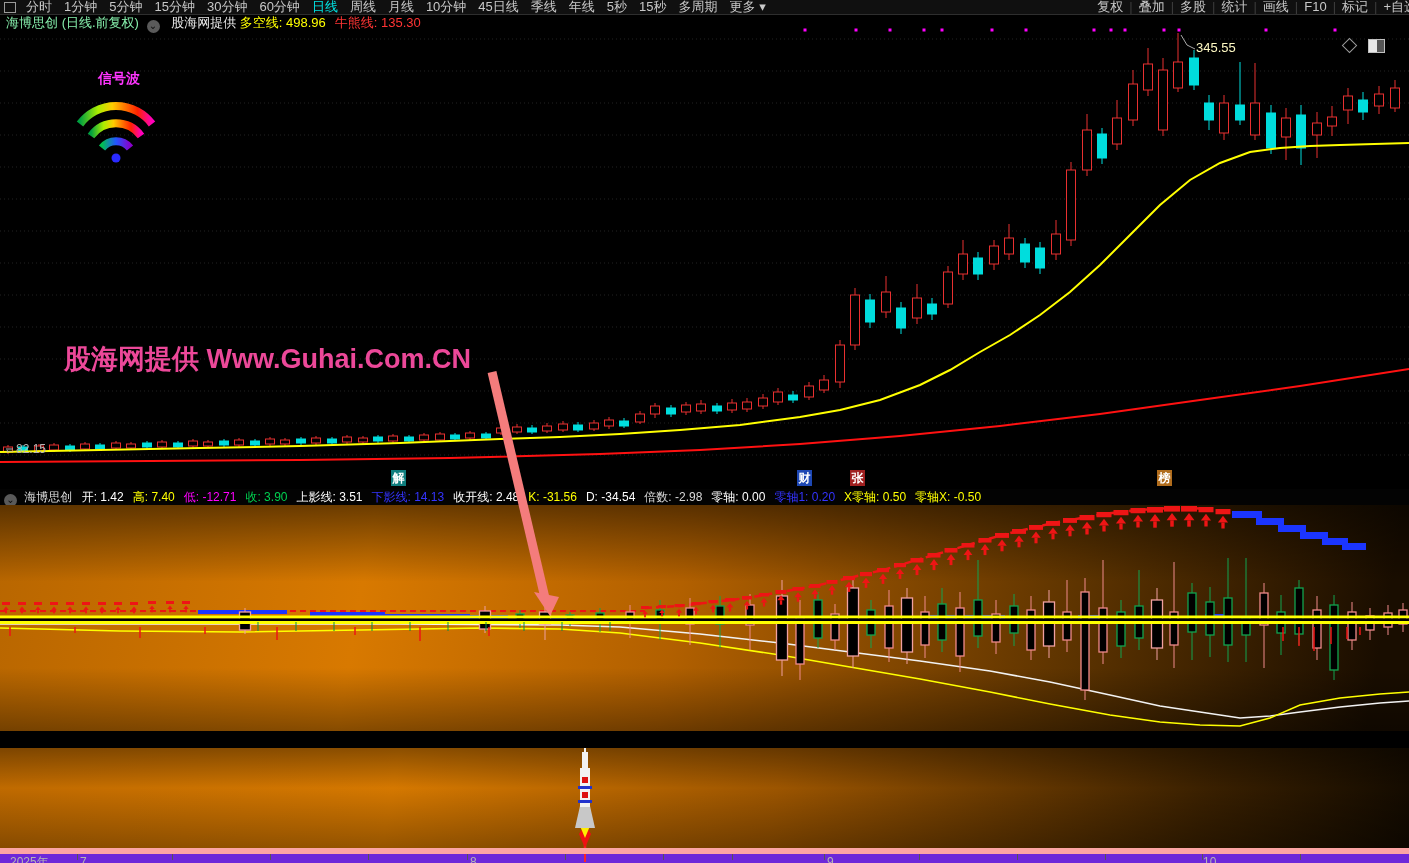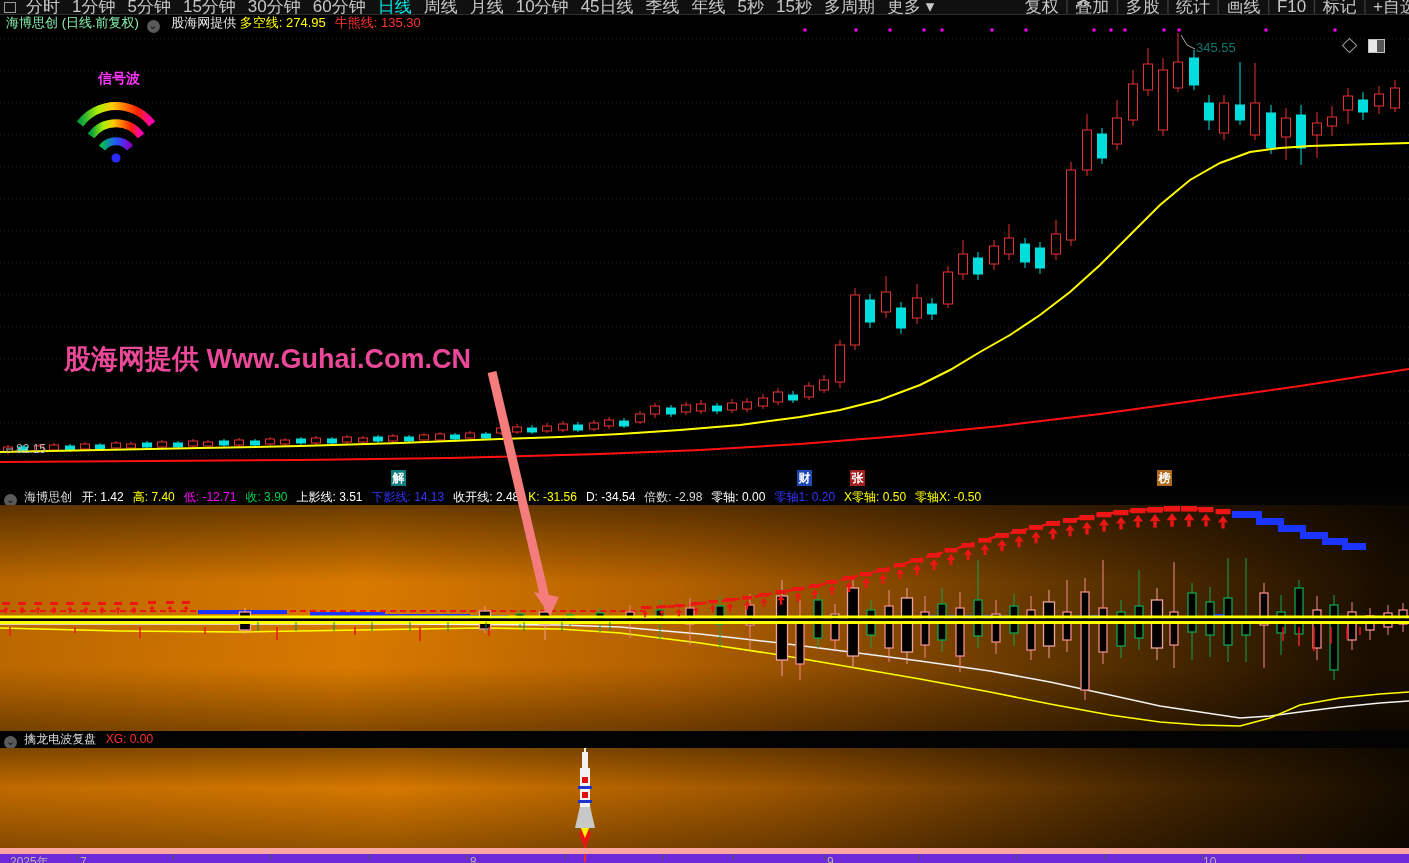--- a/index.html
+++ b/index.html
@@ -1,20 +1,20 @@
 <!DOCTYPE html>
 <html><head>
 <meta charset="utf-8">
 <style>
   html,body{margin:0;padding:0;background:#000;}
   .screen{position:relative;width:1409px;height:863px;background:#000;overflow:hidden;
           font-family:"Liberation Sans",sans-serif;color:#ddd;}
   
   .menubar{position:absolute;left:0;top:0;width:1409px;height:14px;background:#101010;
-           border-bottom:1px solid #2e2e2e;font-size:17px;line-height:13px;white-space:nowrap;overflow:hidden;}
+           border-bottom:1px solid #2e2e2e;font-size:13px;line-height:13px;white-space:nowrap;overflow:hidden;}
   .menubar .mi{display:inline-block;padding:0 6px;color:#c8c8c8;cursor:default;}
   .menubar .mi.active{color:#00e5e5;}
   .menubar .sep{color:#3c3c3c;}
   .menubar .win-ic{display:inline-block;width:10px;height:9px;border:1px solid #9a9a9a;margin:2px 4px 0 4px;vertical-align:top;}
   .menu-right{position:absolute;right:-14px;top:0;}
   
   .titlebar{position:absolute;left:6px;top:15px;height:16px;font-size:13px;line-height:16px;white-space:nowrap;}
   .titlebar .stock{color:#86efac;}
   .titlebar .ind{color:#e8e8e8;margin-left:4px;}
   .cicon{display:inline-block;width:13px;height:13px;border-radius:50%;background:#5a5a5a;color:#0c0c0c;
@@ -30,21 +30,21 @@
      background:linear-gradient(to bottom,rgba(0,0,0,.35),rgba(0,0,0,0) 40%,rgba(0,0,0,.30)),
                 linear-gradient(100deg,#bf6a00 0%,#d57800 28%,#9c5500 55%,#3a2000 85%,#120a00 100%);}
   .axisbar{position:absolute;left:0;top:848px;width:1409px;height:15px;background:#6d28d9;
            border-top:6px solid #fca5a5;font-size:12px;line-height:14px;color:#b5b5b5;}
   .axis-lab{position:absolute;top:1px;}
   .tick{position:absolute;top:0;width:1px;height:6px;background:#555;}
   svg{position:absolute;left:0;top:0;}
   
   .watermark{position:absolute;left:64px;top:341px;font-size:27px;font-weight:bold;color:#ec4899;white-space:nowrap;}
   .logo-text{position:absolute;left:84px;top:70px;width:70px;text-align:center;font-size:14px;font-weight:bold;color:#ff35ff;}
-  .hi-label{position:absolute;left:1196px;top:40px;font-size:13px;color:#0f766e;}
+  .hi-label{position:absolute;left:1196px;top:40px;font-size:13px;color:#fef9c3;}
   .lo-label{position:absolute;left:4px;top:442px;font-size:12px;color:#b5b5b5;}
   .evmark{position:absolute;width:15px;height:16px;top:470px;color:#fff;font-size:12px;line-height:16px;
           text-align:center;font-weight:bold;}
   .corner-ic{position:absolute;top:40px;}
   .diamond{width:9px;height:9px;border:1.5px solid #9a9a9a;transform:rotate(45deg);}
   .panes{width:15px;height:12px;border:1px solid #c0c0c0;background:linear-gradient(to right,#e8e8e8 55%,#555 55%);}
 </style>
 </head>
 <body>
 
@@ -53,21 +53,21 @@
   <div class="menubar">
     <span class="win-ic"></span><span id="menu-left"><span class="mi">分时</span><span class="mi">1分钟</span><span class="mi">5分钟</span><span class="mi">15分钟</span><span class="mi">30分钟</span><span class="mi">60分钟</span><span class="mi active">日线</span><span class="mi">周线</span><span class="mi">月线</span><span class="mi">10分钟</span><span class="mi">45日线</span><span class="mi">季线</span><span class="mi">年线</span><span class="mi">5秒</span><span class="mi">15秒</span><span class="mi">多周期</span><span class="mi">更多 ▾</span></span>
     <span class="menu-right" id="menu-right"><span class="mi">复权</span><span class="sep">|</span><span class="mi">叠加</span><span class="sep">|</span><span class="mi">多股</span><span class="sep">|</span><span class="mi">统计</span><span class="sep">|</span><span class="mi">画线</span><span class="sep">|</span><span class="mi">F10</span><span class="sep">|</span><span class="mi">标记</span><span class="sep">|</span><span class="mi">+自选</span></span>
   </div>
 
   <div class="titlebar">
     <span class="stock">海博思创</span>
     <span class="stock">(日线.前复权)</span>
     <span class="cicon">⌄</span>
     <span class="ind">股海网提供</span>
-    <span id="title-fields"><span class="hf" style="color: rgb(255, 255, 0);">多空线: 274.95</span><span class="hf" style="color: rgb(255, 52, 52);">牛熊线: 135.30</span></span>
+    <span id="title-fields"><span class="hf" style="color: rgb(255, 255, 0);">多空线: 498.96</span><span class="hf" style="color: rgb(255, 52, 52);">牛熊线: 135.30</span></span>
   </div>
 
   <svg id="main-svg" width="1409" height="475" viewBox="0 14 1409 475" style="top:14px">
       <line x1="0" y1="39" x2="1409" y2="39" stroke="#232323" stroke-width="1" stroke-dasharray="1 3"></line>
       <line x1="0" y1="71" x2="1409" y2="71" stroke="#232323" stroke-width="1" stroke-dasharray="1 3"></line>
       <line x1="0" y1="103" x2="1409" y2="103" stroke="#232323" stroke-width="1" stroke-dasharray="1 3"></line>
       <line x1="0" y1="135" x2="1409" y2="135" stroke="#232323" stroke-width="1" stroke-dasharray="1 3"></line>
       <line x1="0" y1="167" x2="1409" y2="167" stroke="#232323" stroke-width="1" stroke-dasharray="1 3"></line>
       <line x1="0" y1="199" x2="1409" y2="199" stroke="#232323" stroke-width="1" stroke-dasharray="1 3"></line>
       <line x1="0" y1="231" x2="1409" y2="231" stroke="#232323" stroke-width="1" stroke-dasharray="1 3"></line>
@@ -598,25 +598,20 @@
       <line x1="420" y1="627" x2="420" y2="641" stroke="#ee1515" stroke-width="1.5"></line>
       <line x1="489" y1="627" x2="489" y2="636" stroke="#ee1515" stroke-width="1.5"></line>
       <line x1="1283" y1="627" x2="1283" y2="641" stroke="#ee1515" stroke-width="1.5"></line>
       <line x1="1299" y1="627" x2="1299" y2="646" stroke="#ee1515" stroke-width="1.5"></line>
       <line x1="1314" y1="627" x2="1314" y2="651" stroke="#ee1515" stroke-width="1.5"></line>
       <line x1="1331" y1="627" x2="1331" y2="644" stroke="#ee1515" stroke-width="1.5"></line>
       <line x1="1347" y1="627" x2="1347" y2="639" stroke="#ee1515" stroke-width="1.5"></line>
       <line x1="1360" y1="627" x2="1360" y2="635" stroke="#ee1515" stroke-width="1.5"></line>
     </svg>
 
-  <div class="panel-hdr" style="top:731px;height:17px;line-height:17px">
-    <span class="cicon">⌄</span>
-    <span class="hdr-title">擒龙电波复盘</span>
-    <span id="rep-fields"><span class="hf" style="color: rgb(255, 50, 50);">XG: 0.00</span></span>
-  </div>
 
   <div class="bot-panel"></div>
   <svg id="bot-svg" width="1409" height="100" viewBox="0 748 1409 100" style="top:748px">
       <line x1="585" y1="828" x2="585" y2="848" stroke="#ff2222" stroke-width="2.5"></line>
       <polygon points="585,824 579,834 585,848 591,834" fill="#ee1111"></polygon>
       <polygon points="585,816 580,826 585,838 590,826" fill="#ffee00"></polygon>
       <polygon points="575,828 580,806 590,806 595,828" fill="#c8c8c8"></polygon>
       <rect x="580" y="768" width="10" height="39" fill="#f2f2f2"></rect>
       <rect x="582" y="752" width="6" height="17" fill="#f2f2f2"></rect>
       <rect x="584" y="744" width="2" height="9" fill="#f2f2f2"></rect>

